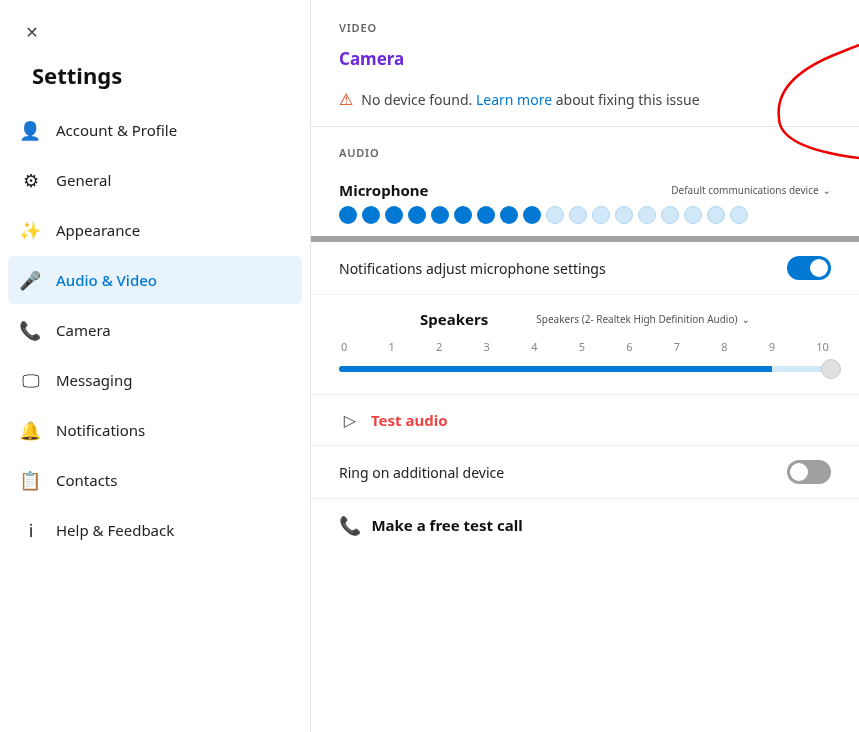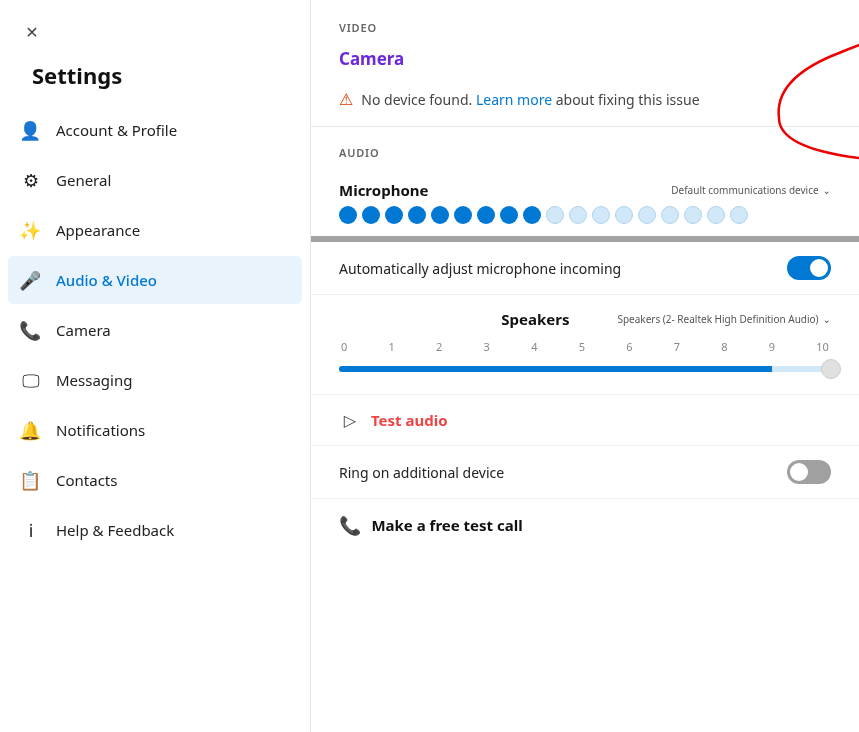--- a/index.html
+++ b/index.html
@@ -203,21 +203,21 @@
     .toggle.off .toggle-thumb { left: 3px; }
 
     
     .speakers-row {
       padding: 14px 28px;
       border-bottom: 1px solid #f0f0f0;
     }
     .speakers-header {
       display: flex;
       align-items: center;
-      justify-content: flex-end;
+      justify-content: center;
       margin-bottom: 10px;
       gap: 48px;
     }
     .volume-scale {
       display: flex;
       justify-content: space-between;
       font-size: 11px;
       color: #888;
       margin-bottom: 4px;
       padding: 0 2px;
@@ -406,21 +406,21 @@
           <div class="mic-dot empty"></div>
           <div class="mic-dot empty"></div>
           <div class="mic-dot empty"></div>
           <div class="mic-dot empty"></div>
           <div class="mic-dot empty"></div>
           <div class="mic-dot empty"></div>
         </div>
     </div>
 
     <div class="toggle-row">
-      <span class="toggle-label">Automatically adjust microphone incoming</span>
+      <span class="toggle-label">Notifications adjust microphone settings</span>
       <div class="toggle on">
         <div class="toggle-thumb"></div>
       </div>
     </div>
 
     <div class="speakers-row">
       <div class="speakers-header">
         <span class="setting-row-title">Speakers</span>
         <div class="setting-dropdown">
           <span>Speakers (2- Realtek High Definition Audio)</span>

